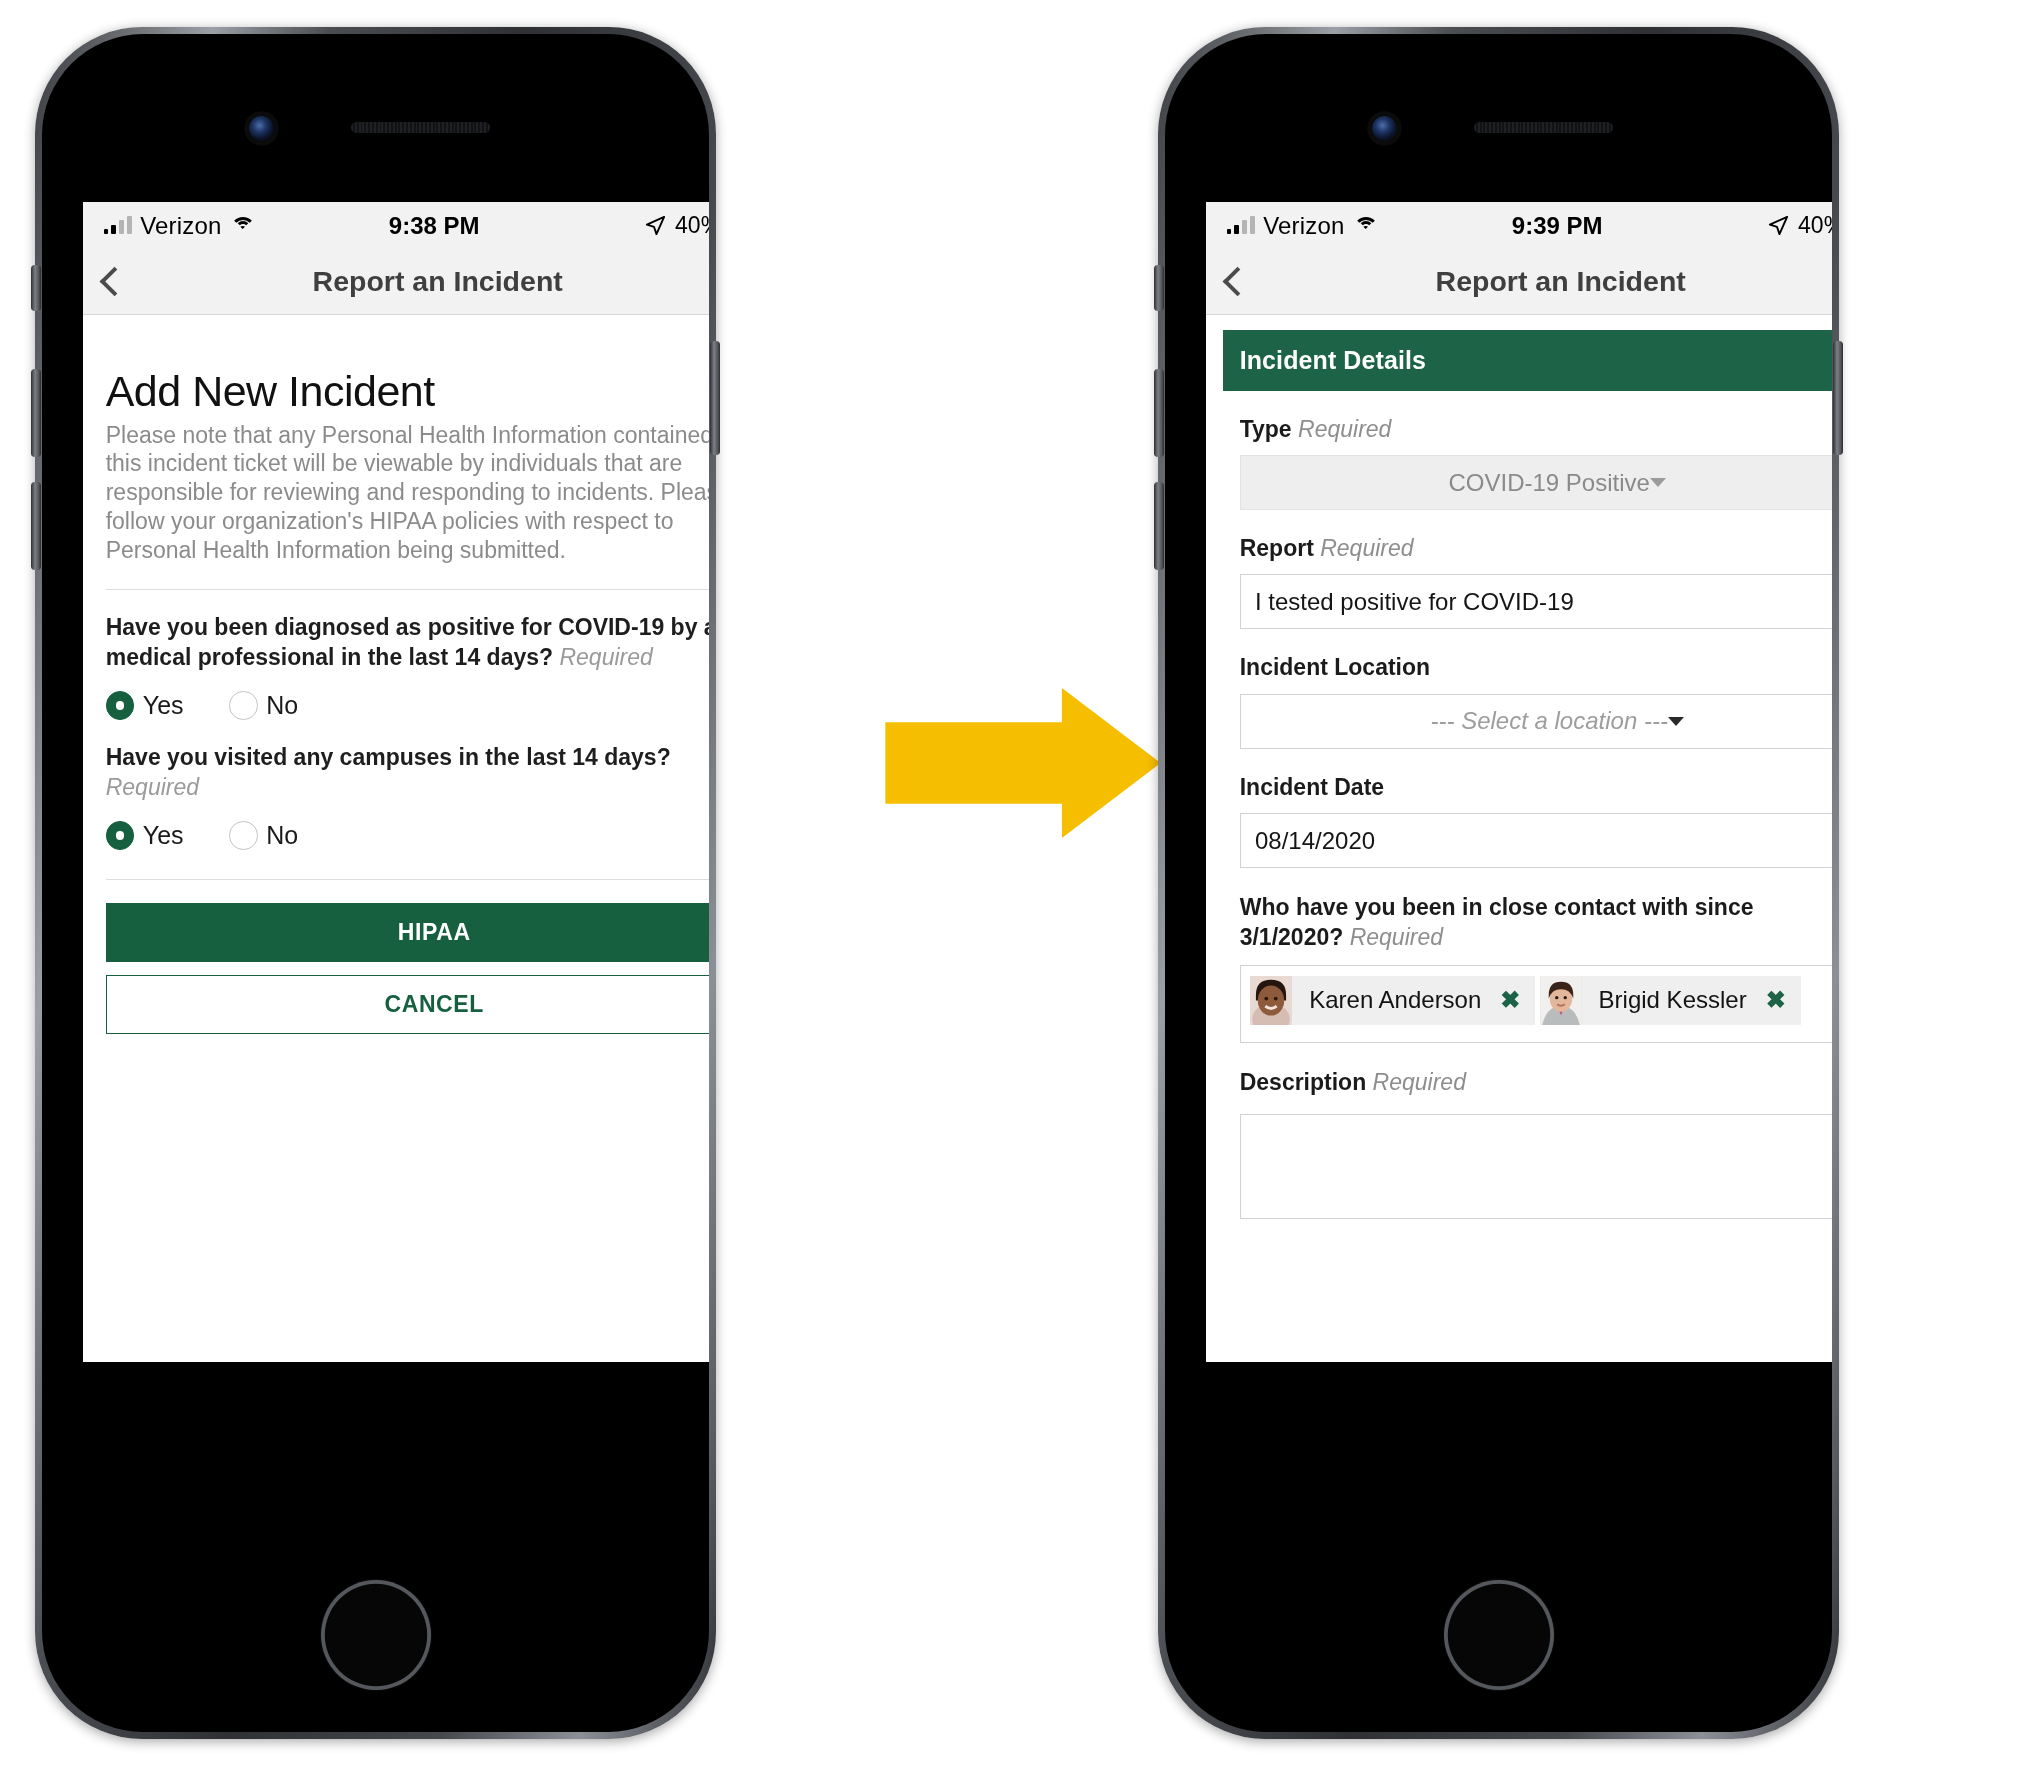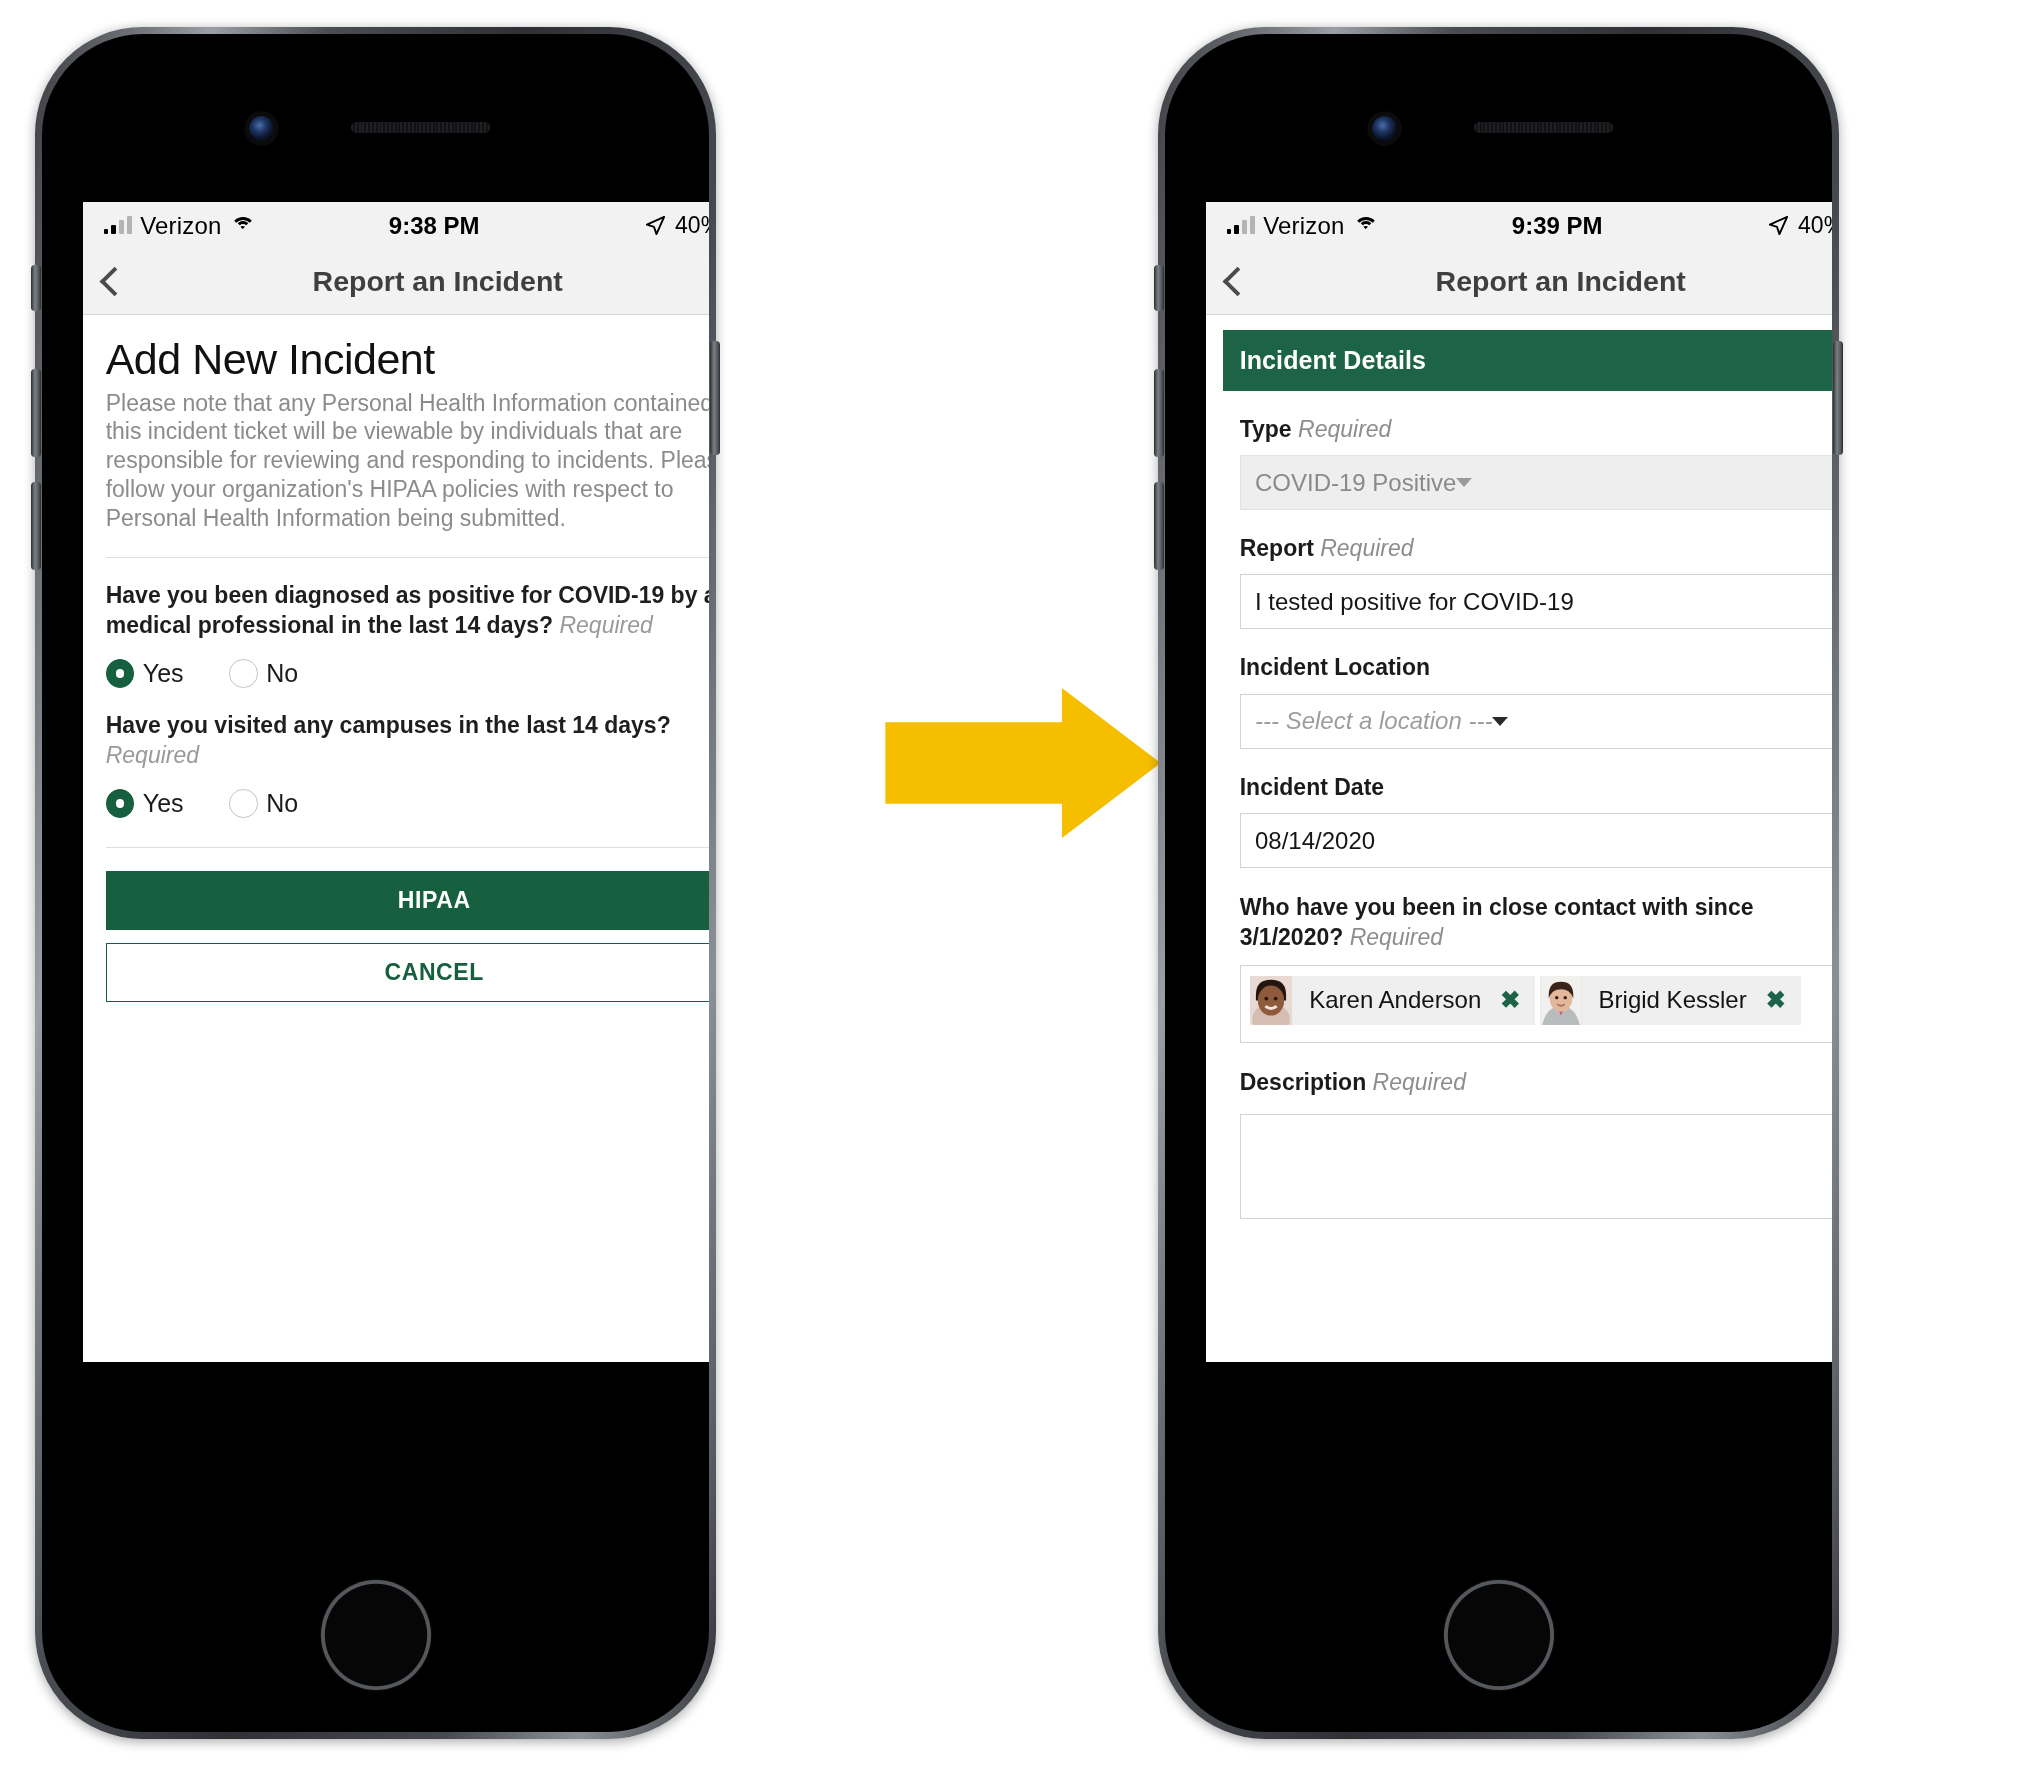--- a/index.html
+++ b/index.html
@@ -97,21 +97,21 @@
   }
   .back-chevron {
     position:absolute; left: 21px; width:21px; height:21px;
     border-left:4.8px solid #4b4b4b; border-bottom:4.8px solid #4b4b4b;
     transform: rotate(45deg); cursor:pointer;
   }
   .nav-title { width:100%; text-align:center; font-size:28.5px; font-weight:700; color:#3f3f3f;margin-left:7px; }
 
   
   .body-a { padding: 21px 23px 0 23px; }
-  .h1 { font-size: 43px; font-weight: 400; color:#111; letter-spacing:-0.5px; line-height:1.1; }
+  .h1 { font-size: 43px; font-weight: 400; color:#111; letter-spacing:-0.5px; line-height:1.1;margin-top:32px; }
   .intro { font-size: 23px; color:#8b8b8b; line-height:1.25; margin-top: 5.7px; }
   .hr { height:1px; background:#dedede; margin: 25px 0 0 0; }
   .q { font-size:23px; font-weight:700; color:#1e1e1e; line-height:1.28; margin-top: 23px;}
   .q .req { font-weight:400; font-style:italic; color:#9a9a9a; }
   .radios { display:flex; align-items:center; gap: 13.3px; margin-top: 19px; }
   .radio-wrap { display:flex; gap:8.6px; cursor:pointer; }
   .radio { width:28.5px; height:28.5px; border-radius:50%; border:1.9px solid #c4c4c4; background:#fff; display:flex;align-items:center;justify-content:center;}
   .radio.on { background:#17603f; border-color:#17603f;}
   .radio.on::after { content:''; width:8.6px;height:8.6px;border-radius:50%;background:#fff; }
   .radio-lbl { font-size:25px; color:#1a1a1a; }
@@ -138,21 +138,21 @@
   .panel-body { padding: 0 17px; }
   .fld { margin-top: 25px; }
   .fld-lbl { font-size:23px; font-weight:700; color:#1b1b1b; }
   .fld-lbl .req { font-weight:400; font-style:italic; color:#8e8e8e; }
   .input {
     margin-top: 12.4px; height: 55px; border:1px solid #d2d2d2; background:#fff;
     display:flex; align-items:center; padding: 0 14.3px;
     font-size:24px; color:#151515;
   }
   .input.disabled { background:#eeeeee; border-color:#e2e2e2; color:#8a8a8a; }
-  .input.select { justify-content:flex-start; cursor:pointer; }
+  .input.select { justify-content:center; cursor:pointer; }
   .input .ph { color:#9d9d9d; font-style:italic; }
   .caret { width:0;height:0;border-left:8.6px solid transparent;border-right:8.6px solid transparent;border-top:9.5px solid #9b9b9b; }
   .caret.dark { border-top-color:#2a2a2a; }
   .lbl-row { display:flex; align-items:flex-start; gap:9.5px; }
   .lbl-row .txt { flex:1; font-size:23px; font-weight:700; color:#1b1b1b; line-height:1.3; }
   .lbl-row .txt .req { font-weight:400; font-style:italic; color:#8e8e8e; }
   .help {
     flex:0 0 auto; width:32px;height:32px;border-radius:50%;background:#1c6347;
     color:#fff; font-size:24px; font-weight:700; display:flex;align-items:center;justify-content:center;
     cursor:pointer; line-height:1; margin-top:1.9px;

